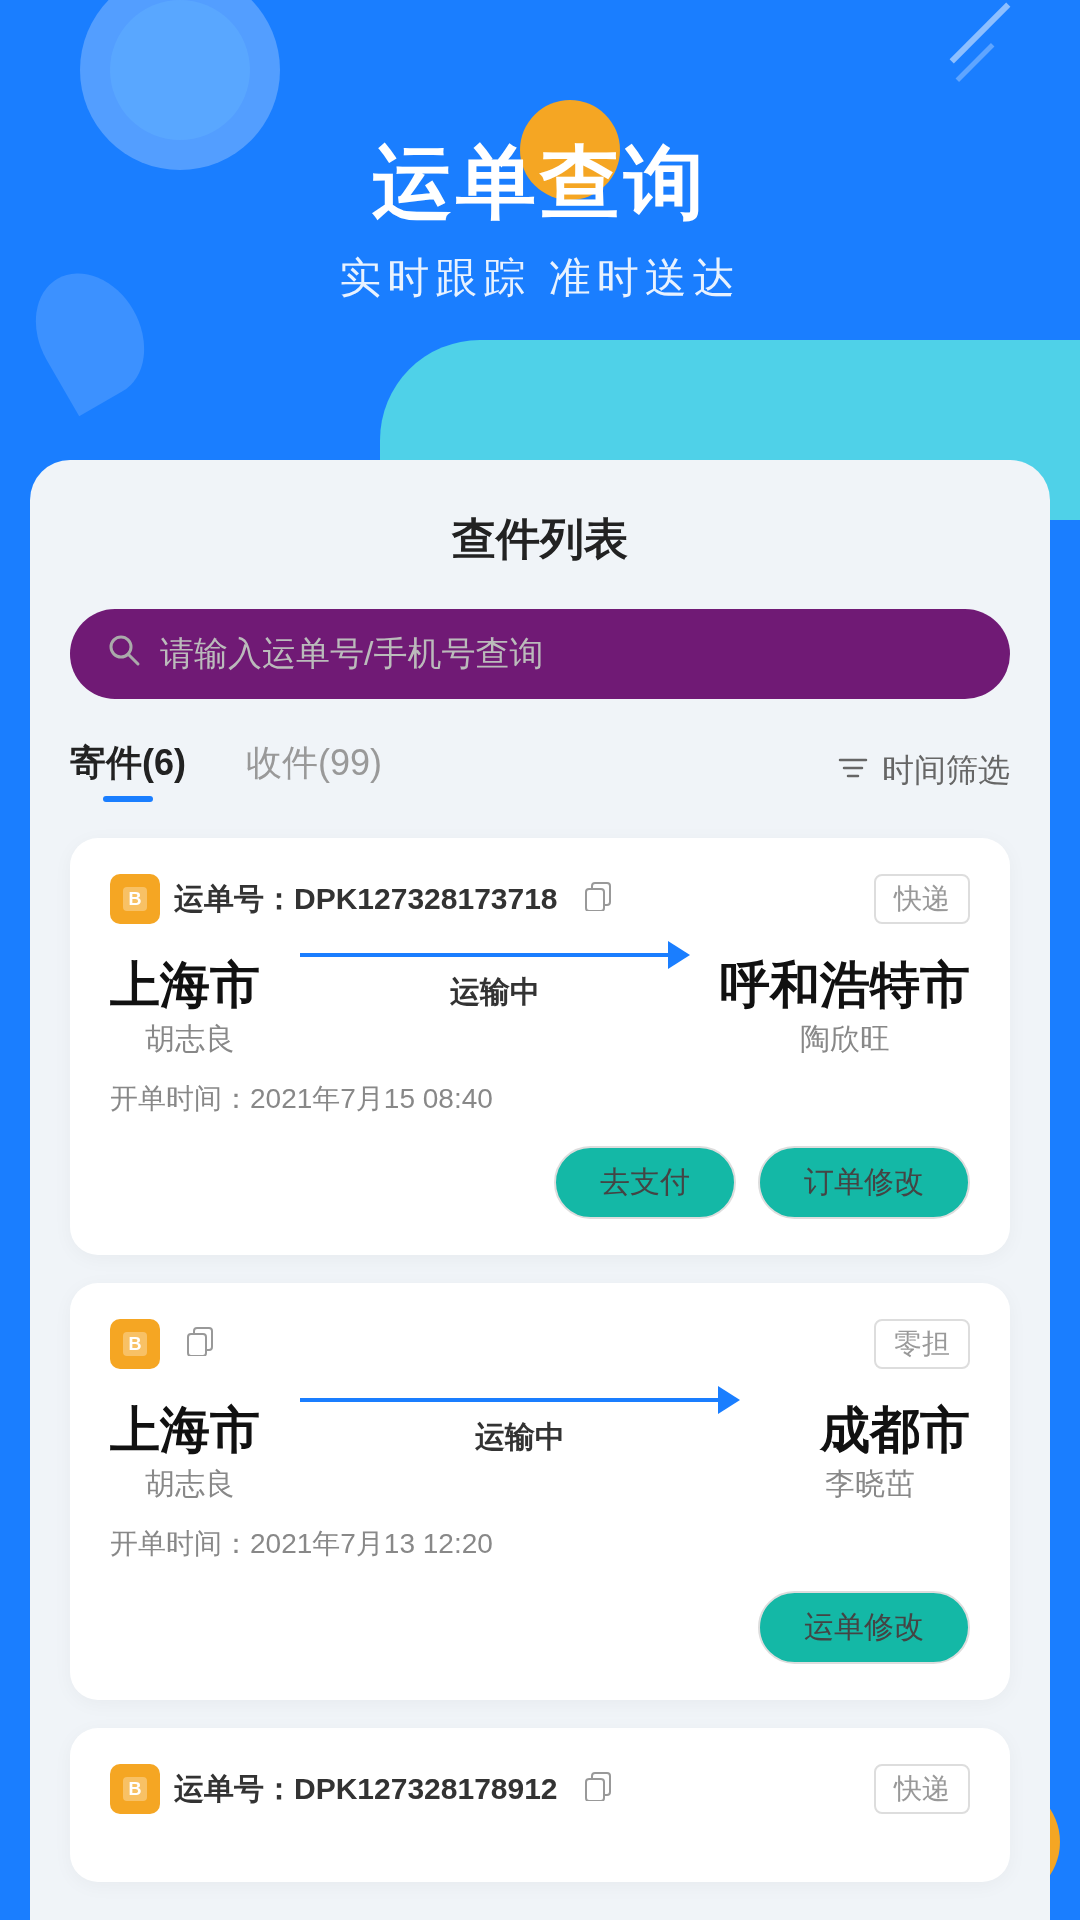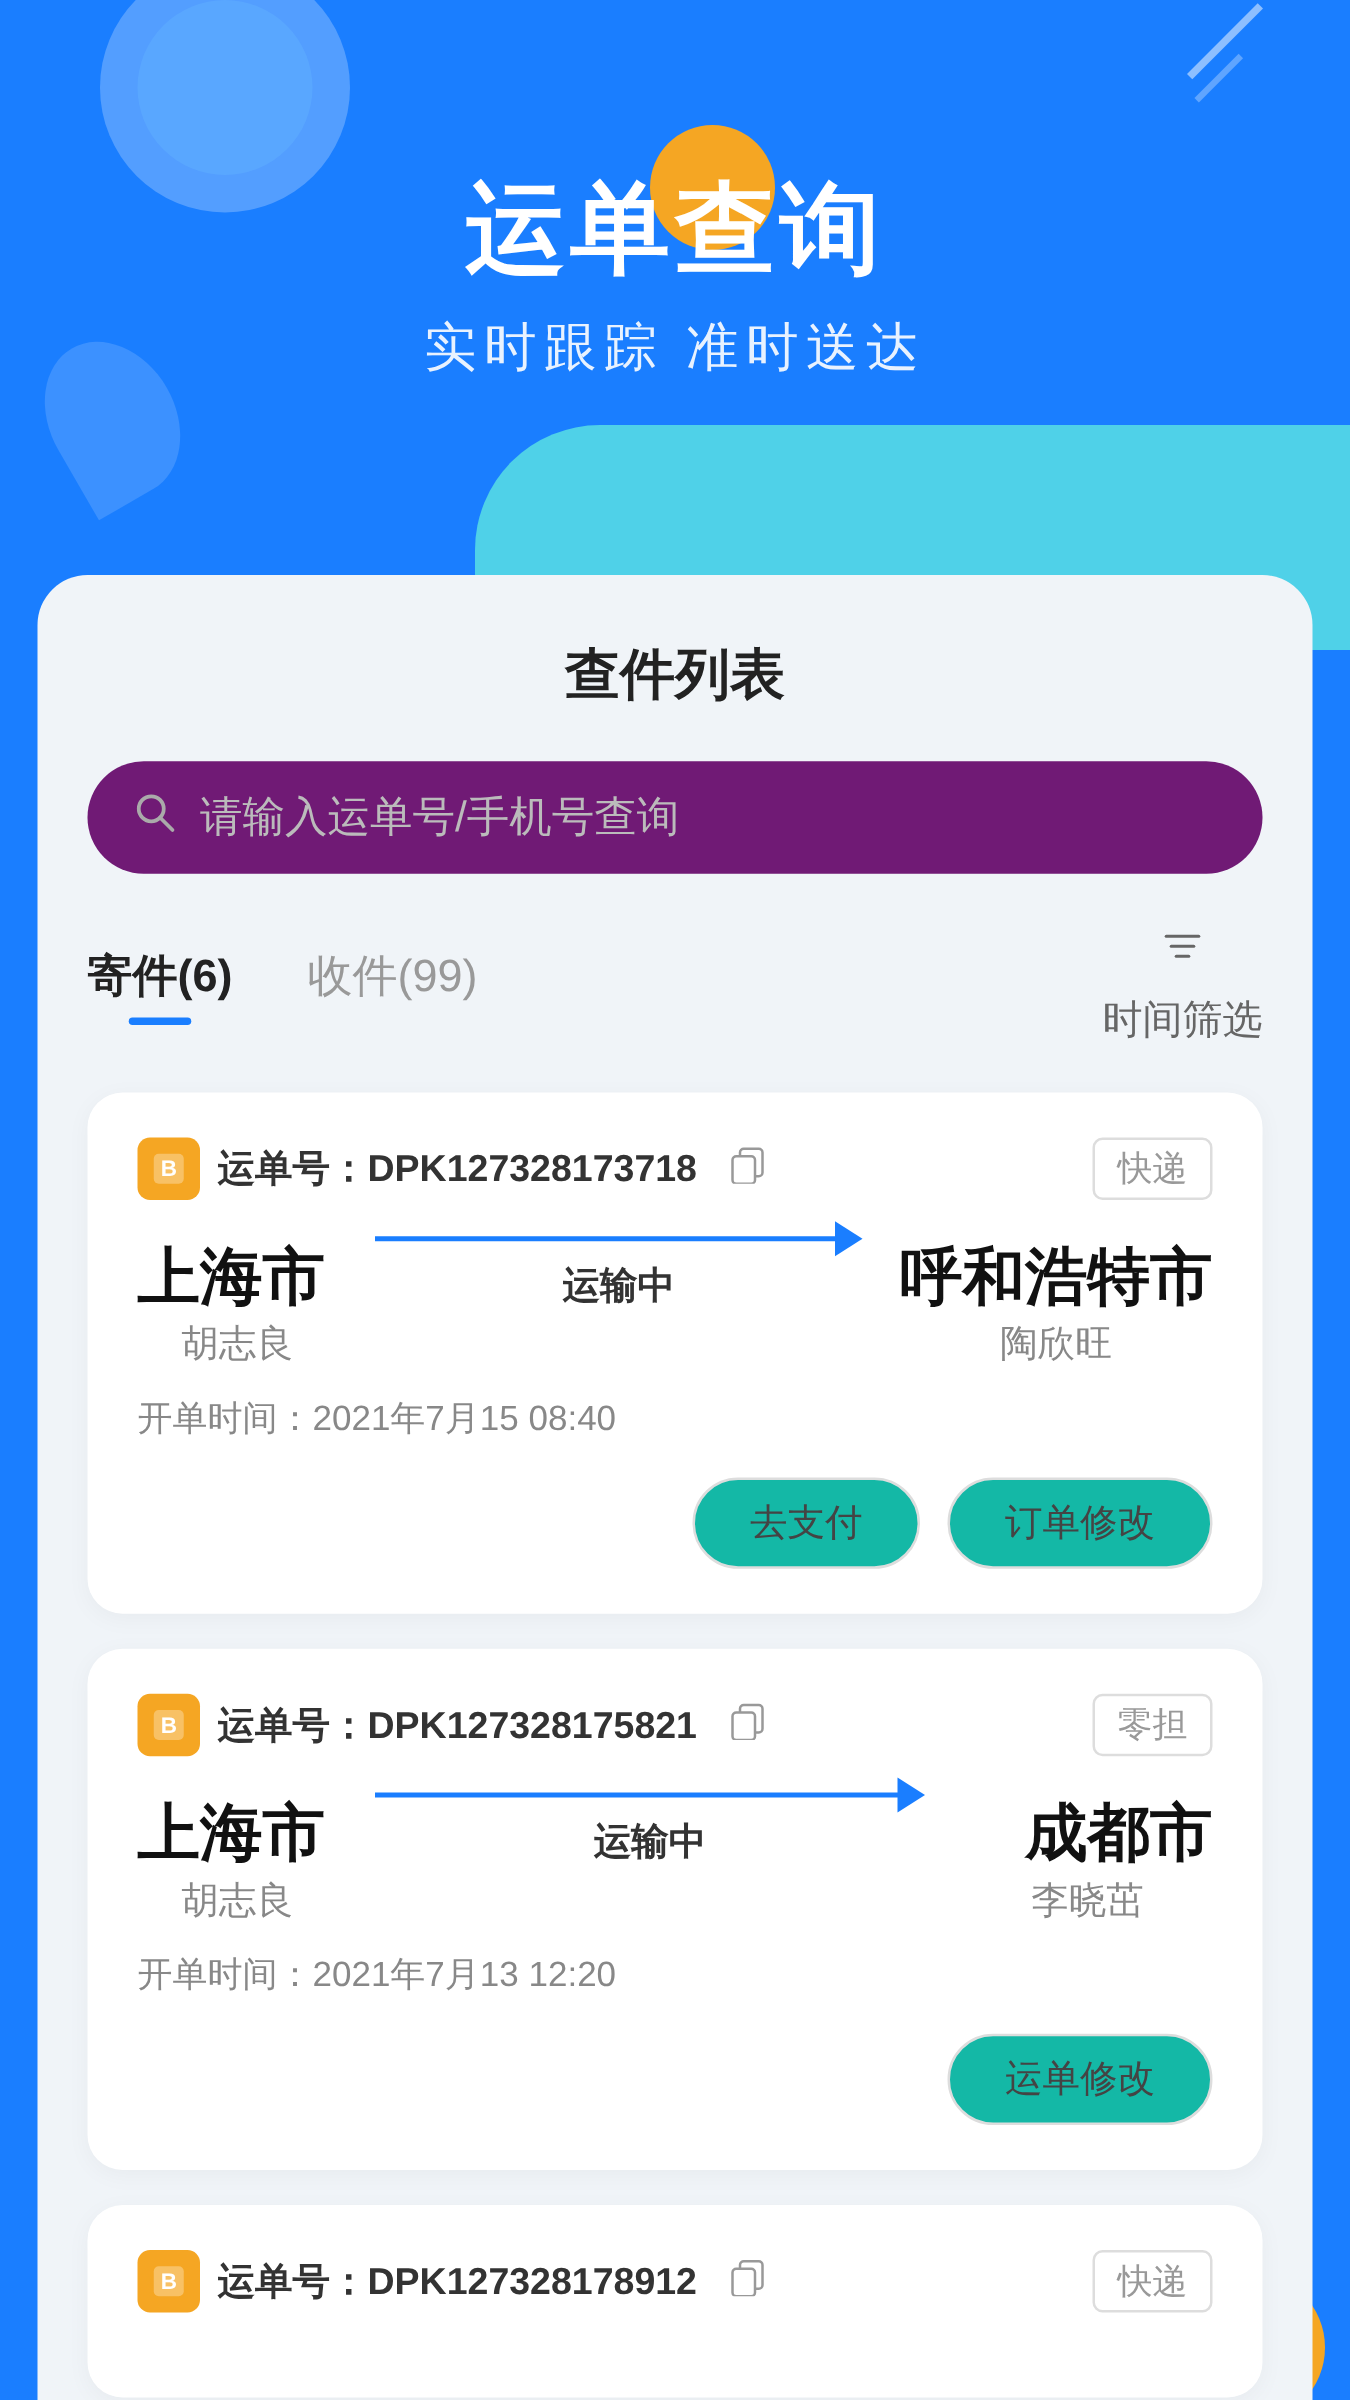--- a/index.html
+++ b/index.html
@@ -186,21 +186,20 @@
       border-radius: 3px;
     }
     .tab-filter {
       margin-left: auto;
       display: flex;
       align-items: center;
       gap: 12px;
       color: #666;
       font-size: 32px;
       cursor: pointer;
-      flex-direction: column;
     }
     .filter-icon {
       font-size: 34px;
       color: #666;
     }
 
     
     .order-card {
       background: #fff;
       border-radius: 28px;
@@ -451,23 +450,20 @@
 
   <div class="order-card">
     <div class="order-header">
       <div class="order-header-left">
         <div class="order-icon">
           <svg width="32" height="32" viewBox="0 0 32 32" fill="none">
             <rect x="4" y="4" width="24" height="24" rx="4" fill="rgba(255,255,255,0.3)"></rect>
             <text x="16" y="22" text-anchor="middle" fill="white" font-size="18" font-weight="bold">B</text>
           </svg>
         </div>
-        <span class="order-number">
-          <span>运单号：</span><span>DPK127328175821</span>
-        </span>
         <span class="copy-icon">
           <svg width="32" height="32" viewBox="0 0 32 32" fill="none">
             <rect x="10" y="4" width="18" height="22" rx="3" stroke="#999" stroke-width="2"></rect>
             <rect x="4" y="10" width="18" height="22" rx="3" fill="white" stroke="#999" stroke-width="2"></rect>
           </svg>
         </span>
       </div>
       <span class="order-type-badge">零担</span>
     </div>
 

